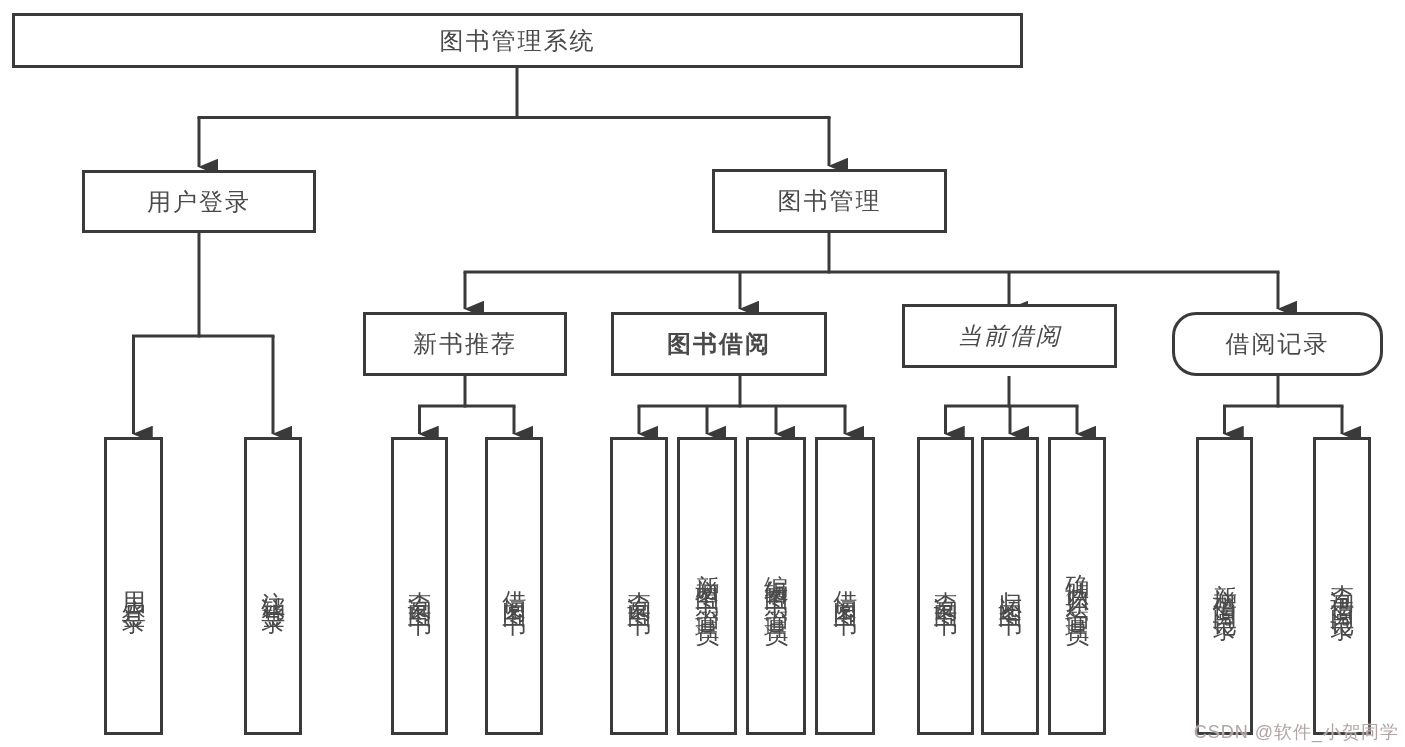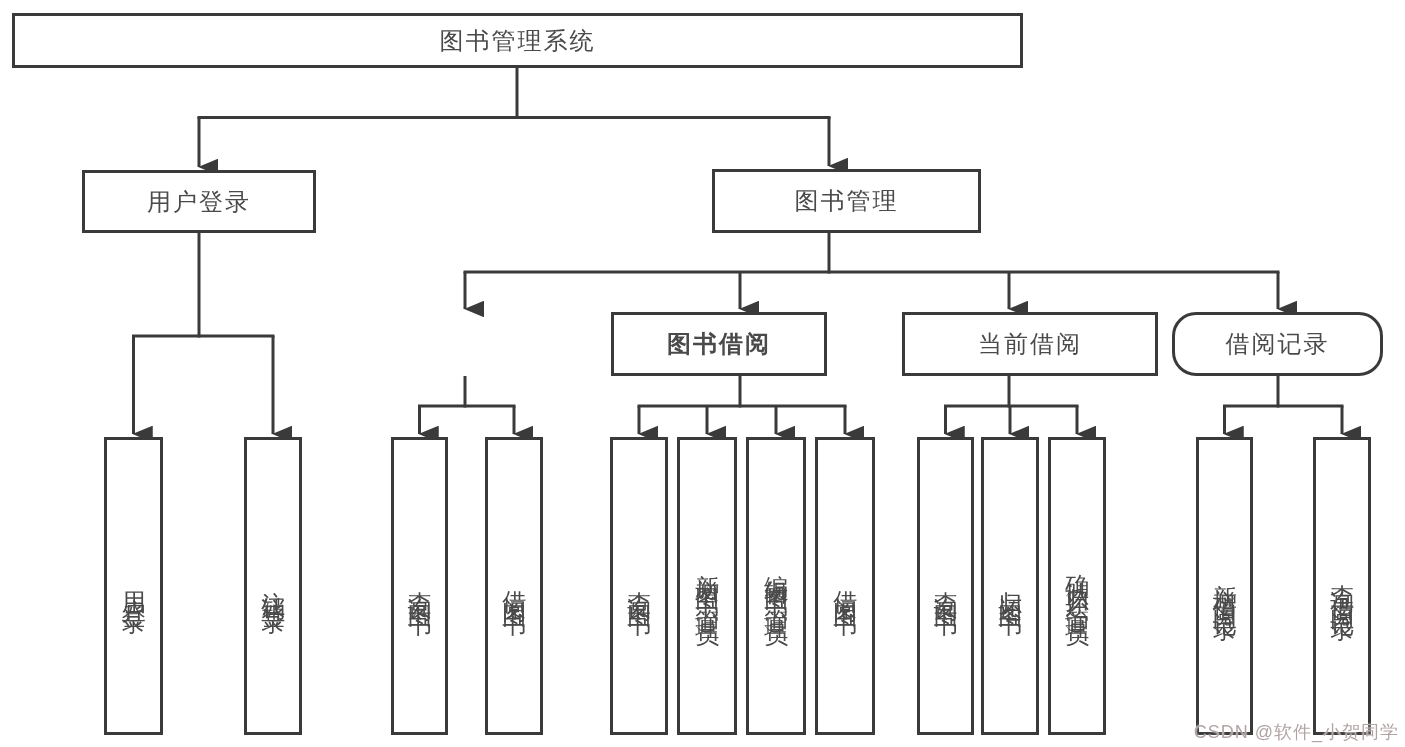--- a/index.html
+++ b/index.html
@@ -99,24 +99,25 @@
 
     <line x1="1278" y1="376" x2="1278" y2="407.5"></line>
     <line x1="1223" y1="406" x2="1343.5" y2="406"></line>
     <line x1="1224.5" y1="406" x2="1224.5" y2="434" marker-end="url(#arw)"></line>
     <line x1="1342" y1="406" x2="1342" y2="434" marker-end="url(#arw)"></line>
   </svg>
 
   <div class="node" style="left:12px;top:13px;width:1011px;height:55px;">图书管理系统</div>
 
   <div class="node" style="left:82px;top:170px;width:234px;height:63px;">用户登录</div>
-  <div class="node" style="left:712px;top:169px;width:269px;height:64px;">图书管理</div>
+  <div class="node" style="left:712px;top:169px;width:235px;height:64px;">图书管理</div>
 
+  <div class="node" style="left:363px;top:312px;width:204px;height:64px;">新书推荐</div>
   <div class="node" style="left:611px;top:312px;width:216px;height:64px;font-weight:bold;">图书借阅</div>
-  <div class="node" style="left:902px;top:312px;width:256px;height:64px;">当前借阅</div>
+  <div class="node" style="left:902px;top:304px;width:215px;height:64px;font-style:italic;">当前借阅</div>
   <div class="node" style="left:1172px;top:312px;width:211px;height:64px;border-radius:24px;">借阅记录</div>
 
   <div class="node" style="left:104px;top:437px;width:59px;height:298px;">
     <span class="vtext">用户登录</span>
   </div>
   <div class="node" style="left:244px;top:437px;width:58px;height:298px;">
     <span class="vtext">注销登录</span>
   </div>
 
   <div class="node" style="left:391px;top:437px;width:57px;height:298px;">

